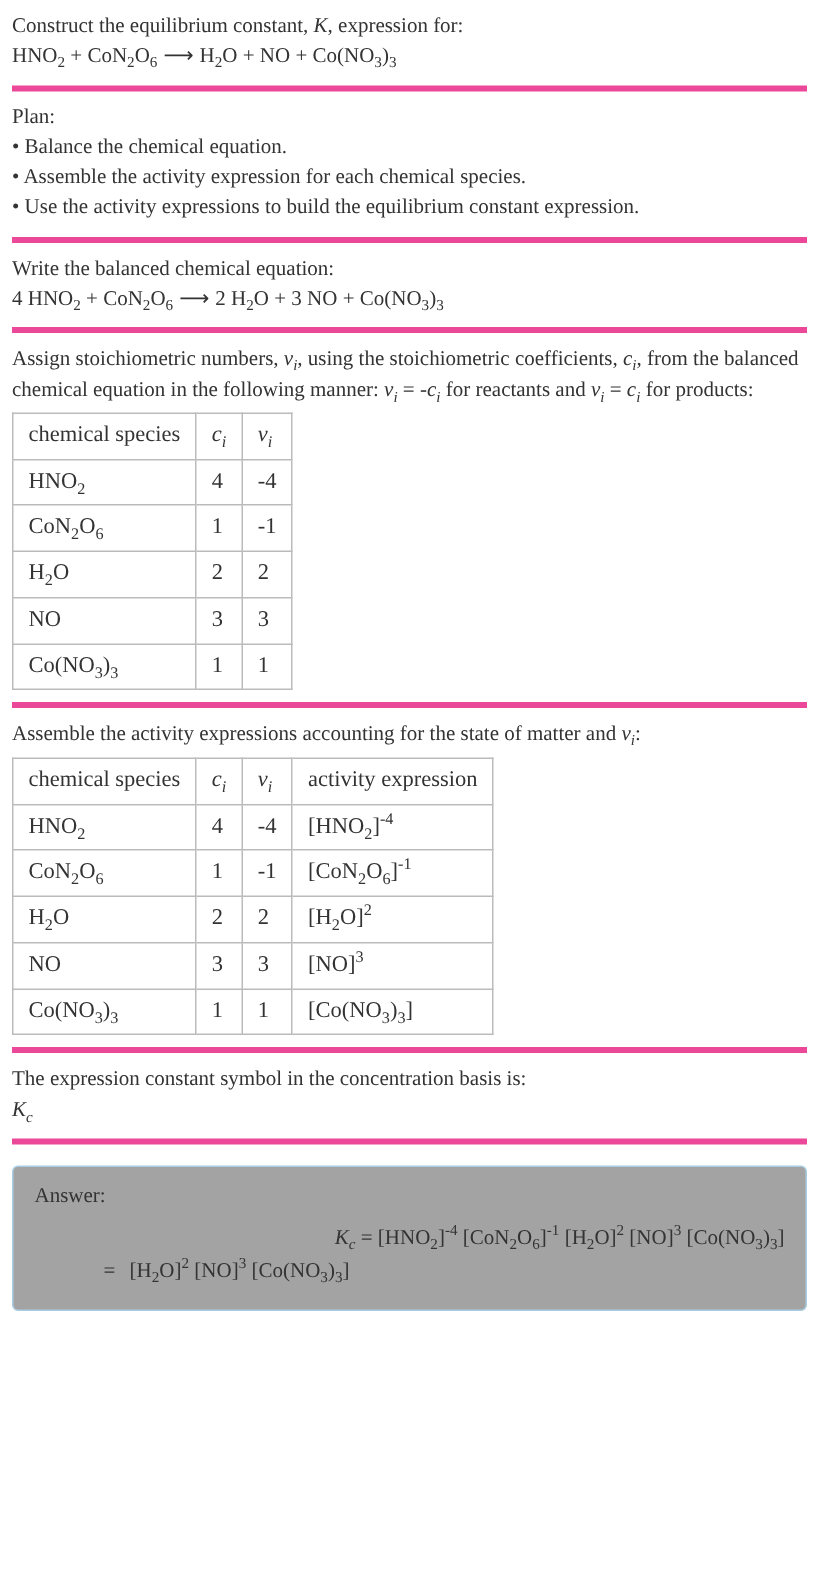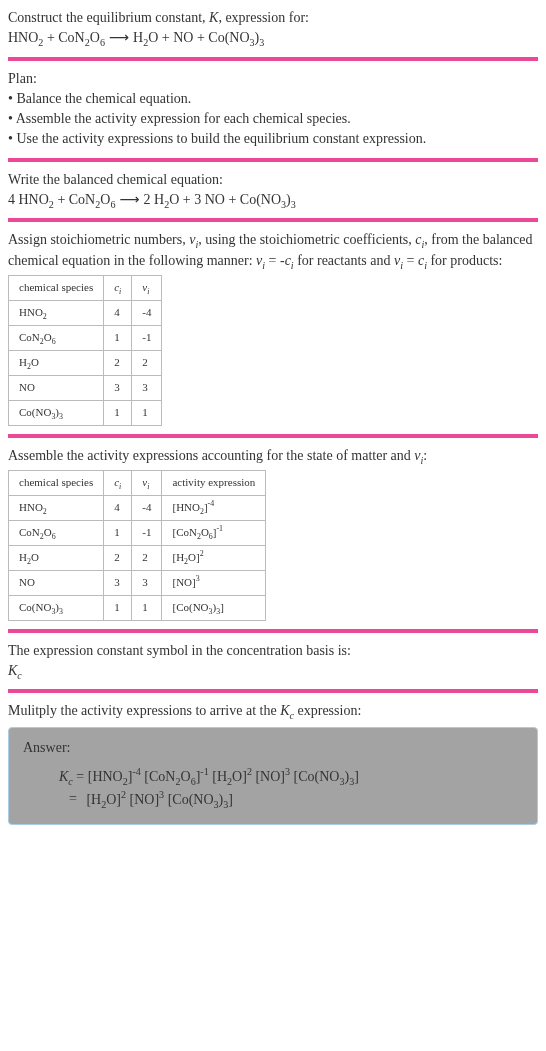--- a/index.html
+++ b/index.html
@@ -17,21 +17,21 @@
     padding: 8px 0;
   }
   .section.first { padding-top: 0; }
   .section.last { border-bottom: none; padding-bottom: 0;}
   .content { margin: 0; }
   sub { font-size: 0.72em; vertical-align: sub; line-height: 0; }
   sup { font-size: 0.72em; vertical-align: super; line-height: 0; }
   table.data {
     border-collapse: collapse;
     margin-top: 4px;
-    font-size: 11px;
+    font-size: 15px;
   }
   table.data th, table.data td {
     border: 1px solid #bbb;
     padding: 4px 10px;
     text-align: left;
     font-weight: normal;
     white-space: nowrap;
   }
   .answer-box {
     background: #a3a3a3;
@@ -42,21 +42,21 @@
   }
   .answer-label { margin-bottom: 6px; }
   .frac {
     display: inline-block;
     vertical-align: middle;
     text-align: center;
     margin: 0 2px;
   }
   .frac .num { display:block; padding: 0 4px; }
   .frac .den { display:block; border-top: 1px solid #333; padding: 0 4px; }
-  .kc-line { margin-left: 36px; padding: 2px 0;}
+  .kc-line { margin-left: 36px; padding: 2px 0; text-align: right;}
   .kc-eq { margin-left: 46px; }
   .arrow { display:inline-block; padding: 0 4px; }
   .ital { font-style: italic; }
 </style>
 </head>
 <body>
 
 <div class="section first">
   <div class="content">
     <span>Construct the equilibrium constant, </span><span class="ital">K</span><span>, expression for:</span>
@@ -165,23 +165,20 @@
   </tbody>
     </table>
 </div>
 
 <div class="section">
   <div class="content">The expression constant symbol in the concentration basis is:</div>
   <div class="content"><span class="ital">K<sub>c</sub></span></div>
 </div>
 
 <div class="section last">
-  <div class="content">
-    <span>Mulitply the activity expressions to arrive at the </span><span class="ital">K<sub>c</sub></span><span> expression:</span>
-  </div>
   <div class="answer-box">
     <div class="answer-label">Answer:</div>
     <div class="kc-line">
       <span class="ital">K<sub>c</sub></span> = [HNO<sub>2</sub>]<sup>-4</sup> [CoN<sub>2</sub>O<sub>6</sub>]<sup>-1</sup> [H<sub>2</sub>O]<sup>2</sup> [NO]<sup>3</sup> [Co(NO<sub>3</sub>)<sub>3</sub>]
     </div>
     <div class="kc-eq">
       = <span class="frac">
           <span class="num">[H<sub>2</sub>O]<sup>2</sup> [NO]<sup>3</sup> [Co(NO<sub>3</sub>)<sub>3</sub>]</span>
         </span>
     </div>

